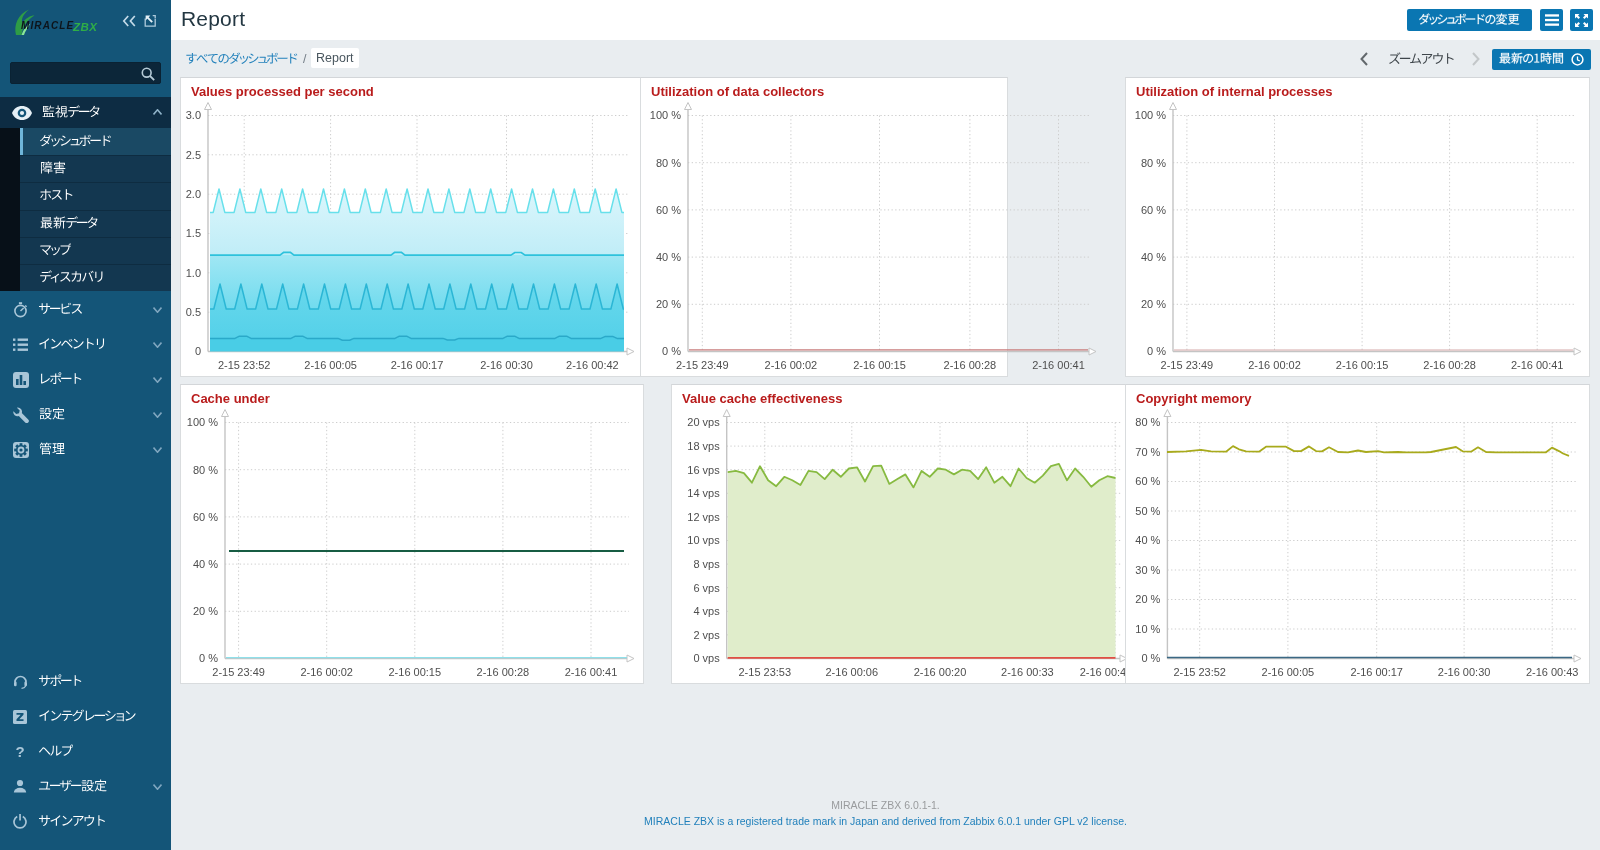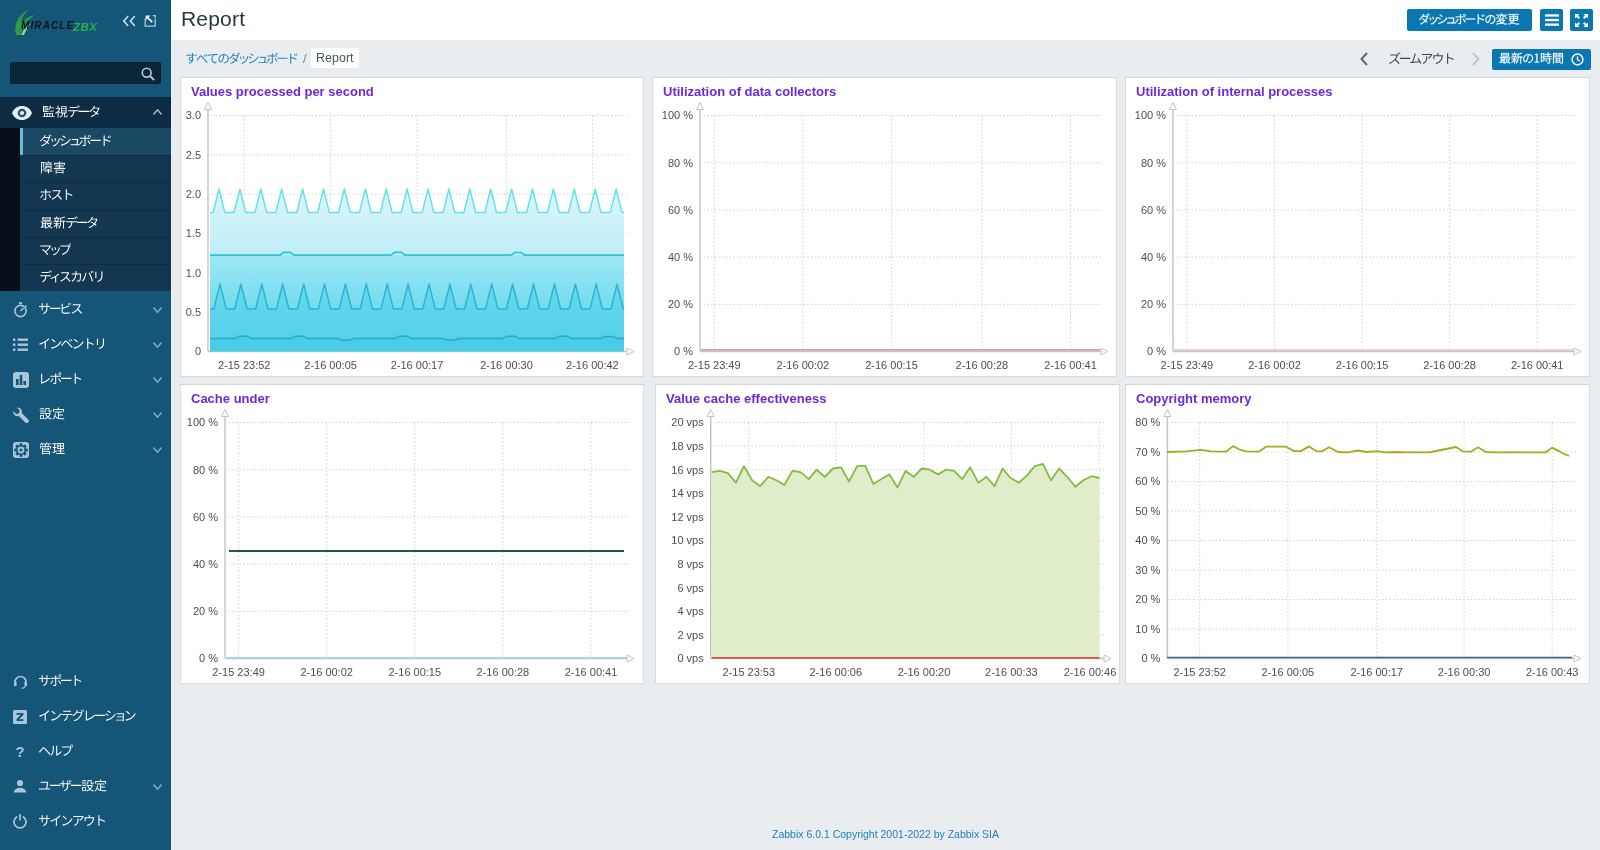--- a/index.html
+++ b/index.html
@@ -2,21 +2,21 @@
 <html><head><meta charset="utf-8"><style>
 *{margin:0;padding:0;box-sizing:border-box;border:0}
 html,body{width:1600px;height:850px;overflow:hidden;font-family:"Liberation Sans",sans-serif;background:#e9edf0}
 svg{display:block}
 #sidebar{position:absolute;left:0;top:0;width:171px;height:850px;background:#145578;z-index:5}
 #main{position:absolute;left:171px;top:0;width:1429px;height:850px}
 #topbar{position:absolute;left:0;top:0;width:1429px;height:40px;background:#ffffff}
 h1{position:absolute;left:10px;top:7px;font-size:21px;font-weight:normal;color:#233742;letter-spacing:0.2px}
 .bluebtn{position:absolute;background:#0a76b2;border-radius:2px;display:flex;align-items:center;justify-content:center}
 .panel{position:absolute;background:#fff;border:1px solid #d9dcde;border-top-color:#d3d6d9}
-.ptitle{position:absolute;left:10px;top:6px;font-size:13px;font-weight:bold;color:#6d28d9}
+.ptitle{position:absolute;left:10px;top:6px;font-size:13px;font-weight:bold;color:#b91c1c}
 .axis-label{font-size:11px;fill:#4e4e4e}
 #footer{position:absolute;width:1429px;text-align:center;font-size:10.5px}
 #footer .l1{color:#999b9d}
 #footer .l2{color:#2180bb}
 </style></head><body>
 <svg width="0" height="0" style="position:absolute">
     <defs>
       <path id="g0" d="M80 393H508V333H80ZM579 441H917V377H579ZM626 836 693 823Q670 727 632 640Q593 553 546 493Q540 499 530 506Q519 514 508 522Q498 530 489 535Q538 589 572 669Q607 749 626 836ZM80 802H499V743H149V369H80ZM116 668H481V473H116V526H417V615H116ZM269 782H331V639H269ZM269 510H331V368H269ZM615 689H942V624H590ZM45 15H956V-52H45ZM157 262H847V-21H774V201H636V-21H567V201H432V-21H362V201H227V-21H157Z"></path>
       <path id="g1" d="M705 247H774V19Q774 1 779 -4Q784 -9 801 -9Q807 -9 822 -9Q838 -9 854 -9Q870 -9 877 -9Q889 -9 894 -1Q900 7 902 33Q905 59 906 111Q913 106 924 100Q935 95 947 91Q959 87 968 84Q965 21 956 -13Q948 -47 931 -60Q914 -73 885 -73Q880 -73 866 -73Q853 -73 838 -73Q823 -73 810 -73Q797 -73 792 -73Q757 -73 738 -64Q719 -56 712 -36Q705 -16 705 19ZM542 563V457H821V563ZM542 397V291H821V397ZM542 727V622H821V727ZM472 789H893V229H472ZM555 250H627Q619 172 597 109Q575 46 528 -2Q482 -49 398 -80Q394 -72 386 -61Q379 -50 370 -40Q362 -29 354 -23Q429 3 470 42Q511 81 530 134Q548 186 555 250ZM56 652H368V584H56ZM202 354 275 441V-80H202ZM202 840H275V618H202ZM275 431Q287 422 310 401Q334 380 360 354Q387 329 410 308Q432 287 442 277L396 215Q383 232 362 256Q340 280 315 306Q290 332 268 354Q245 377 230 391ZM342 652H357L371 655L413 628Q377 537 320 453Q263 369 194 300Q126 232 58 185Q54 196 47 209Q40 222 33 234Q26 246 19 253Q84 293 148 354Q211 415 262 488Q313 561 342 637Z"></path>
       <path id="g2" d="M203 731Q225 729 248 727Q270 725 294 725Q311 725 346 725Q381 725 424 725Q468 725 511 725Q554 725 588 725Q623 725 640 725Q661 725 686 726Q712 728 733 731V648Q711 650 686 650Q662 651 640 651Q623 651 588 651Q554 651 511 651Q468 651 425 651Q382 651 347 651Q312 651 295 651Q270 651 246 650Q223 650 203 648ZM85 480Q105 478 126 476Q148 475 171 475Q184 475 222 475Q261 475 316 475Q372 475 436 475Q500 475 564 475Q628 475 684 475Q739 475 777 475Q815 475 826 475Q842 475 864 476Q886 477 904 480V397Q888 398 866 398Q845 399 826 399Q815 399 777 399Q739 399 684 399Q628 399 564 399Q500 399 436 399Q372 399 316 399Q261 399 222 399Q184 399 171 399Q149 399 127 399Q105 399 85 397ZM555 439Q555 345 542 266Q528 188 495 125Q477 92 446 58Q416 25 378 -5Q341 -35 298 -57L224 -2Q282 22 333 63Q384 104 413 151Q451 211 461 284Q471 356 471 439ZM785 812Q798 795 813 770Q828 746 842 721Q857 696 867 675L813 651Q798 682 775 722Q752 761 732 790ZM895 852Q908 834 924 809Q940 784 955 760Q970 735 979 716L925 692Q909 725 886 764Q864 802 842 830Z"></path>
@@ -573,21 +573,21 @@
         <path d="M29.0 134.4 L32.2 134.4 L38.0 111.0 L43.8 134.4 L53.1 134.4 L58.9 111.0 L64.7 134.4 L74.0 134.4 L79.8 111.0 L85.6 134.4 L94.9 134.4 L100.7 111.0 L106.5 134.4 L115.8 134.4 L121.6 111.0 L127.4 134.4 L136.7 134.4 L142.5 111.0 L148.3 134.4 L157.6 134.4 L163.4 111.0 L169.2 134.4 L178.5 134.4 L184.3 111.0 L190.1 134.4 L199.4 134.4 L205.2 111.0 L211.0 134.4 L220.3 134.4 L226.1 111.0 L231.9 134.4 L241.2 134.4 L247.0 111.0 L252.8 134.4 L262.1 134.4 L267.9 111.0 L273.7 134.4 L283.0 134.4 L288.8 111.0 L294.6 134.4 L303.9 134.4 L309.7 111.0 L315.5 134.4 L324.8 134.4 L330.6 111.0 L336.4 134.4 L345.7 134.4 L351.5 111.0 L357.3 134.4 L366.6 134.4 L372.4 111.0 L378.2 134.4 L387.5 134.4 L393.3 111.0 L399.1 134.4 L408.4 134.4 L414.2 111.0 L420.0 134.4 L429.3 134.4 L435.1 111.0 L440.9 134.4 L443.0 134.4 L443.0 177.1 L29.0 177.1 Z" fill="url(#c1b1)"></path>
         <path d="M29.0 177.1 L443.0 177.1 L443.0 231.0 L442.3 231.0 L436.1 206.0 L429.9 231.0 L421.4 231.0 L415.2 206.0 L409.0 231.0 L400.5 231.0 L394.3 206.0 L388.1 231.0 L379.6 231.0 L373.4 206.0 L367.2 231.0 L358.7 231.0 L352.5 206.0 L346.3 231.0 L337.8 231.0 L331.6 206.0 L325.4 231.0 L316.9 231.0 L310.7 206.0 L304.5 231.0 L296.0 231.0 L289.8 206.0 L283.6 231.0 L275.1 231.0 L268.9 206.0 L262.7 231.0 L254.2 231.0 L248.0 206.0 L241.8 231.0 L233.3 231.0 L227.1 206.0 L220.9 231.0 L212.4 231.0 L206.2 206.0 L200.0 231.0 L191.5 231.0 L185.3 206.0 L179.1 231.0 L170.6 231.0 L164.4 206.0 L158.2 231.0 L149.7 231.0 L143.5 206.0 L137.3 231.0 L128.8 231.0 L122.6 206.0 L116.4 231.0 L107.9 231.0 L101.7 206.0 L95.5 231.0 L87.0 231.0 L80.8 206.0 L74.6 231.0 L66.1 231.0 L59.9 206.0 L53.7 231.0 L45.2 231.0 L39.0 206.0 L32.8 231.0 L29.0 231.0 Z" fill="url(#c1b2)"></path>
         <path d="M29.0 231.0 L32.8 231.0 L39.0 206.0 L45.2 231.0 L53.7 231.0 L59.9 206.0 L66.1 231.0 L74.6 231.0 L80.8 206.0 L87.0 231.0 L95.5 231.0 L101.7 206.0 L107.9 231.0 L116.4 231.0 L122.6 206.0 L128.8 231.0 L137.3 231.0 L143.5 206.0 L149.7 231.0 L158.2 231.0 L164.4 206.0 L170.6 231.0 L179.1 231.0 L185.3 206.0 L191.5 231.0 L200.0 231.0 L206.2 206.0 L212.4 231.0 L220.9 231.0 L227.1 206.0 L233.3 231.0 L241.8 231.0 L248.0 206.0 L254.2 231.0 L262.7 231.0 L268.9 206.0 L275.1 231.0 L283.6 231.0 L289.8 206.0 L296.0 231.0 L304.5 231.0 L310.7 206.0 L316.9 231.0 L325.4 231.0 L331.6 206.0 L337.8 231.0 L346.3 231.0 L352.5 206.0 L358.7 231.0 L367.2 231.0 L373.4 206.0 L379.6 231.0 L388.1 231.0 L394.3 206.0 L400.5 231.0 L409.0 231.0 L415.2 206.0 L421.4 231.0 L429.9 231.0 L436.1 206.0 L442.3 231.0 L443.0 231.0 L443.0 260.4 L436.0 260.4 L431.6 258.4 L424.4 258.4 L420.0 260.4 L390.0 260.4 L385.6 258.2 L378.4 258.2 L374.0 260.4 L338.0 260.4 L333.6 258.2 L326.4 258.2 L322.0 260.4 L278.0 260.4 L273.6 262.0 L266.4 262.0 L262.0 260.4 L230.0 260.4 L225.6 258.2 L218.4 258.2 L214.0 260.4 L173.0 260.4 L168.6 262.2 L161.4 262.2 L157.0 260.4 L126.0 260.4 L121.6 258.2 L114.4 258.2 L110.0 260.4 L70.0 260.4 L65.6 258.2 L58.4 258.2 L54.0 260.4 L29.0 260.4 Z" fill="url(#c1b3)"></path>
         <path d="M29.0 260.4 L54.0 260.4 L58.4 258.2 L65.6 258.2 L70.0 260.4 L110.0 260.4 L114.4 258.2 L121.6 258.2 L126.0 260.4 L157.0 260.4 L161.4 262.2 L168.6 262.2 L173.0 260.4 L214.0 260.4 L218.4 258.2 L225.6 258.2 L230.0 260.4 L262.0 260.4 L266.4 262.0 L273.6 262.0 L278.0 260.4 L322.0 260.4 L326.4 258.2 L333.6 258.2 L338.0 260.4 L374.0 260.4 L378.4 258.2 L385.6 258.2 L390.0 260.4 L420.0 260.4 L424.4 258.4 L431.6 258.4 L436.0 260.4 L443.0 260.4 L443.0 273.5 L29.0 273.5 Z" fill="#49cde6"></path>
         <path d="M29.0 134.4 L32.2 134.4 L38.0 111.0 L43.8 134.4 L53.1 134.4 L58.9 111.0 L64.7 134.4 L74.0 134.4 L79.8 111.0 L85.6 134.4 L94.9 134.4 L100.7 111.0 L106.5 134.4 L115.8 134.4 L121.6 111.0 L127.4 134.4 L136.7 134.4 L142.5 111.0 L148.3 134.4 L157.6 134.4 L163.4 111.0 L169.2 134.4 L178.5 134.4 L184.3 111.0 L190.1 134.4 L199.4 134.4 L205.2 111.0 L211.0 134.4 L220.3 134.4 L226.1 111.0 L231.9 134.4 L241.2 134.4 L247.0 111.0 L252.8 134.4 L262.1 134.4 L267.9 111.0 L273.7 134.4 L283.0 134.4 L288.8 111.0 L294.6 134.4 L303.9 134.4 L309.7 111.0 L315.5 134.4 L324.8 134.4 L330.6 111.0 L336.4 134.4 L345.7 134.4 L351.5 111.0 L357.3 134.4 L366.6 134.4 L372.4 111.0 L378.2 134.4 L387.5 134.4 L393.3 111.0 L399.1 134.4 L408.4 134.4 L414.2 111.0 L420.0 134.4 L429.3 134.4 L435.1 111.0 L440.9 134.4 L443.0 134.4" fill="none" stroke="#67e0eb" stroke-width="1.5" stroke-linejoin="round"></path>
         <path d="M29.0 177.1 L99.0 177.1 L102.8 174.3 L109.2 174.3 L113.0 177.1 L210.0 177.1 L213.8 174.3 L220.2 174.3 L224.0 177.1 L330.0 177.1 L333.9 174.5 L340.1 174.5 L344.0 177.1 L443.0 177.1" fill="none" stroke="#2ec2dc" stroke-width="1.7" stroke-linejoin="round"></path>
         <path d="M29.0 231.0 L32.8 231.0 L39.0 206.0 L45.2 231.0 L53.7 231.0 L59.9 206.0 L66.1 231.0 L74.6 231.0 L80.8 206.0 L87.0 231.0 L95.5 231.0 L101.7 206.0 L107.9 231.0 L116.4 231.0 L122.6 206.0 L128.8 231.0 L137.3 231.0 L143.5 206.0 L149.7 231.0 L158.2 231.0 L164.4 206.0 L170.6 231.0 L179.1 231.0 L185.3 206.0 L191.5 231.0 L200.0 231.0 L206.2 206.0 L212.4 231.0 L220.9 231.0 L227.1 206.0 L233.3 231.0 L241.8 231.0 L248.0 206.0 L254.2 231.0 L262.7 231.0 L268.9 206.0 L275.1 231.0 L283.6 231.0 L289.8 206.0 L296.0 231.0 L304.5 231.0 L310.7 206.0 L316.9 231.0 L325.4 231.0 L331.6 206.0 L337.8 231.0 L346.3 231.0 L352.5 206.0 L358.7 231.0 L367.2 231.0 L373.4 206.0 L379.6 231.0 L388.1 231.0 L394.3 206.0 L400.5 231.0 L409.0 231.0 L415.2 206.0 L421.4 231.0 L429.9 231.0 L436.1 206.0 L442.3 231.0 L443.0 231.0" fill="none" stroke="#2bb6d5" stroke-width="1.5" stroke-linejoin="round"></path>
         <path d="M29.0 260.4 L54.0 260.4 L58.4 258.2 L65.6 258.2 L70.0 260.4 L110.0 260.4 L114.4 258.2 L121.6 258.2 L126.0 260.4 L157.0 260.4 L161.4 262.2 L168.6 262.2 L173.0 260.4 L214.0 260.4 L218.4 258.2 L225.6 258.2 L230.0 260.4 L262.0 260.4 L266.4 262.0 L273.6 262.0 L278.0 260.4 L322.0 260.4 L326.4 258.2 L333.6 258.2 L338.0 260.4 L374.0 260.4 L378.4 258.2 L385.6 258.2 L390.0 260.4 L420.0 260.4 L424.4 258.4 L431.6 258.4 L436.0 260.4 L443.0 260.4" fill="none" stroke="#2aa9c9" stroke-width="1.5" stroke-linejoin="round"></path>
       </svg>
     </div>
-    <div class="panel" style="left:481px;top:77px;width:465px;height:300px">
+    <div class="panel" style="left:469px;top:77px;width:368px;height:300px">
       <div class="ptitle">Utilization of data collectors</div>
       <svg width="463" height="298" viewBox="0 0 463 298" style="position:absolute;left:0;top:0">
         <line x1="47" y1="37.5" x2="450" y2="37.5" stroke="#cdcdcd" stroke-width="1" stroke-dasharray="1.3,2.4"></line>
         <text class="axis-label" x="40" y="41.3" text-anchor="end">100 %</text>
         <line x1="47" y1="84.7" x2="450" y2="84.7" stroke="#cdcdcd" stroke-width="1" stroke-dasharray="1.3,2.4"></line>
         <text class="axis-label" x="40" y="88.5" text-anchor="end">80 %</text>
         <line x1="47" y1="131.9" x2="450" y2="131.9" stroke="#cdcdcd" stroke-width="1" stroke-dasharray="1.3,2.4"></line>
         <text class="axis-label" x="40" y="135.7" text-anchor="end">60 %</text>
         <line x1="47" y1="179.1" x2="450" y2="179.1" stroke="#cdcdcd" stroke-width="1" stroke-dasharray="1.3,2.4"></line>
         <text class="axis-label" x="40" y="182.9" text-anchor="end">40 %</text>
@@ -667,21 +667,21 @@
         <text class="axis-label" x="321.9" y="290.5" text-anchor="middle">2-16 00:28</text>
         <text class="axis-label" x="410.0" y="290.5" text-anchor="middle">2-16 00:41</text>
         <line x1="44" y1="31.5" x2="44" y2="273.5" stroke="#c4c4c4" stroke-width="1.4"></line>
         <line x1="44" y1="273.5" x2="446" y2="273.5" stroke="#c4c4c4" stroke-width="1.4"></line>
         <path d="M40.5 31.5 L44 24.5 L47.5 31.5 Z" fill="#fff" stroke="#c4c4c4" stroke-width="1"></path>
         <path d="M446 270.0 L453 273.5 L446 277.0 Z" fill="#fff" stroke="#c4c4c4" stroke-width="1"></path>
         <line x1="48" y1="166" x2="443" y2="166" stroke="#175c43" stroke-width="2.2"></line>
         <line x1="45" y1="272.6" x2="446" y2="272.6" stroke="#8fe0ea" stroke-width="1.4"></line>
       </svg>
     </div>
-    <div class="panel" style="left:484px;top:384px;width:465px;height:300px">
+    <div class="panel" style="left:500px;top:384px;width:465px;height:300px">
       <div class="ptitle">Value cache effectiveness</div>
       <svg width="463" height="298" viewBox="0 0 463 298" style="position:absolute;left:0;top:0">
         <line x1="54.7" y1="37.5" x2="450" y2="37.5" stroke="#cdcdcd" stroke-width="1" stroke-dasharray="1.3,2.4"></line>
         <text class="axis-label" x="47.7" y="41.3" text-anchor="end">20 vps</text>
         <line x1="54.7" y1="61.1" x2="450" y2="61.1" stroke="#cdcdcd" stroke-width="1" stroke-dasharray="1.3,2.4"></line>
         <text class="axis-label" x="47.7" y="64.9" text-anchor="end">18 vps</text>
         <line x1="54.7" y1="84.7" x2="450" y2="84.7" stroke="#cdcdcd" stroke-width="1" stroke-dasharray="1.3,2.4"></line>
         <text class="axis-label" x="47.7" y="88.5" text-anchor="end">16 vps</text>
         <line x1="54.7" y1="108.3" x2="450" y2="108.3" stroke="#cdcdcd" stroke-width="1" stroke-dasharray="1.3,2.4"></line>
         <text class="axis-label" x="47.7" y="112.1" text-anchor="end">14 vps</text>
@@ -749,15 +749,18 @@
         <text class="axis-label" x="338.1" y="290.5" text-anchor="middle">2-16 00:30</text>
         <text class="axis-label" x="426.2" y="290.5" text-anchor="middle">2-16 00:43</text>
         <line x1="41.4" y1="31.5" x2="41.4" y2="273.5" stroke="#c4c4c4" stroke-width="1.4"></line>
         <line x1="41.4" y1="273.5" x2="448" y2="273.5" stroke="#c4c4c4" stroke-width="1.4"></line>
         <path d="M37.9 31.5 L41.4 24.5 L44.9 31.5 Z" fill="#fff" stroke="#c4c4c4" stroke-width="1"></path>
         <path d="M448 270.0 L455 273.5 L448 277.0 Z" fill="#fff" stroke="#c4c4c4" stroke-width="1"></path>
         <path d="M41.0 67.0 L60.0 66.4 L75.0 64.9 L85.0 66.4 L100.0 66.7 L107.0 61.1 L113.0 64.3 L120.0 66.4 L133.0 66.7 L140.0 61.7 L160.0 61.7 L168.0 66.1 L175.0 66.1 L183.0 61.4 L190.0 66.1 L196.0 66.4 L203.0 62.3 L212.0 67.0 L222.0 67.3 L232.0 65.5 L240.0 67.0 L252.0 66.1 L258.0 67.3 L272.0 67.0 L280.0 67.3 L300.0 67.3 L305.0 67.0 L330.0 62.0 L337.0 66.4 L345.0 66.7 L352.0 62.3 L360.0 67.0 L370.0 67.3 L398.0 67.3 L420.0 67.3 L426.0 62.6 L433.0 66.1 L437.0 68.5 L443.0 70.8" fill="none" stroke="#a8aa1c" stroke-width="1.8" stroke-linejoin="round"></path>
         <line x1="41" y1="272.5" x2="446" y2="272.5" stroke="#3a6884" stroke-width="1.6"></line>
       </svg>
     </div>
-    <div id="footer" style="top:828px">
-      <div class="l2">Zabbix 6.0.1 Copyright 2001-2022 by Zabbix SIA</div>
+    <div id="footer" style="top:799px">
+      <div class="l1">MIRACLE ZBX 6.0.1-1.</div>
+    </div>
+    <div id="footer" style="top:815px">
+      <div class="l2">MIRACLE ZBX is a registered trade mark in Japan and derived from Zabbix 6.0.1 under GPL v2 license.</div>
     </div>
   </div>
 </body></html>

